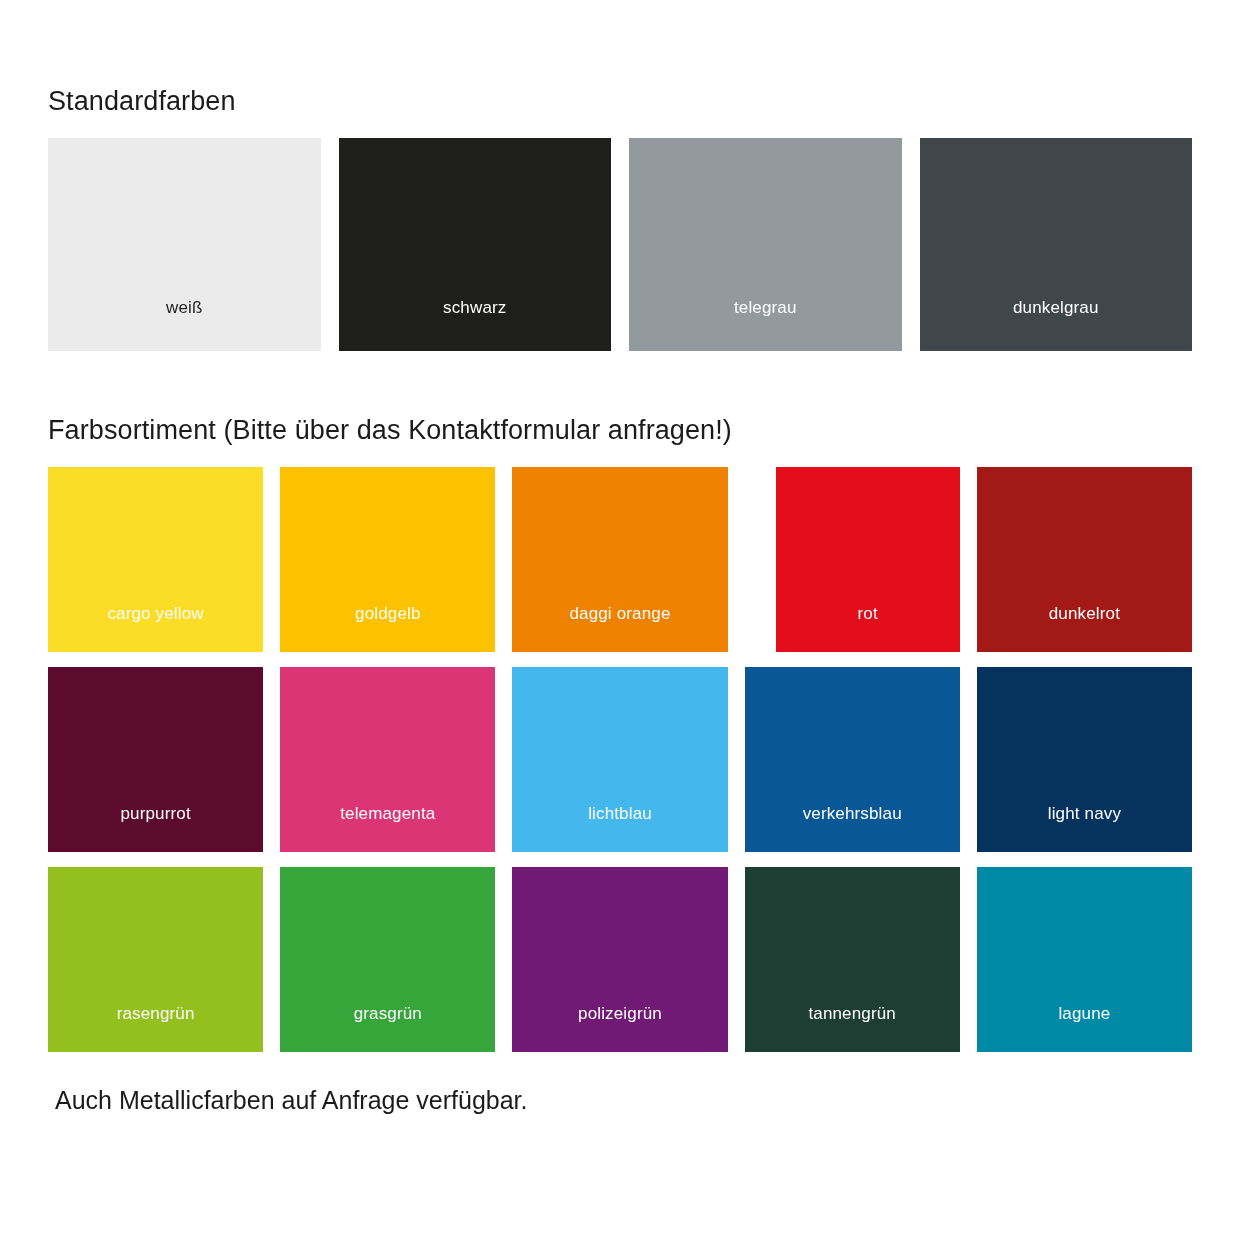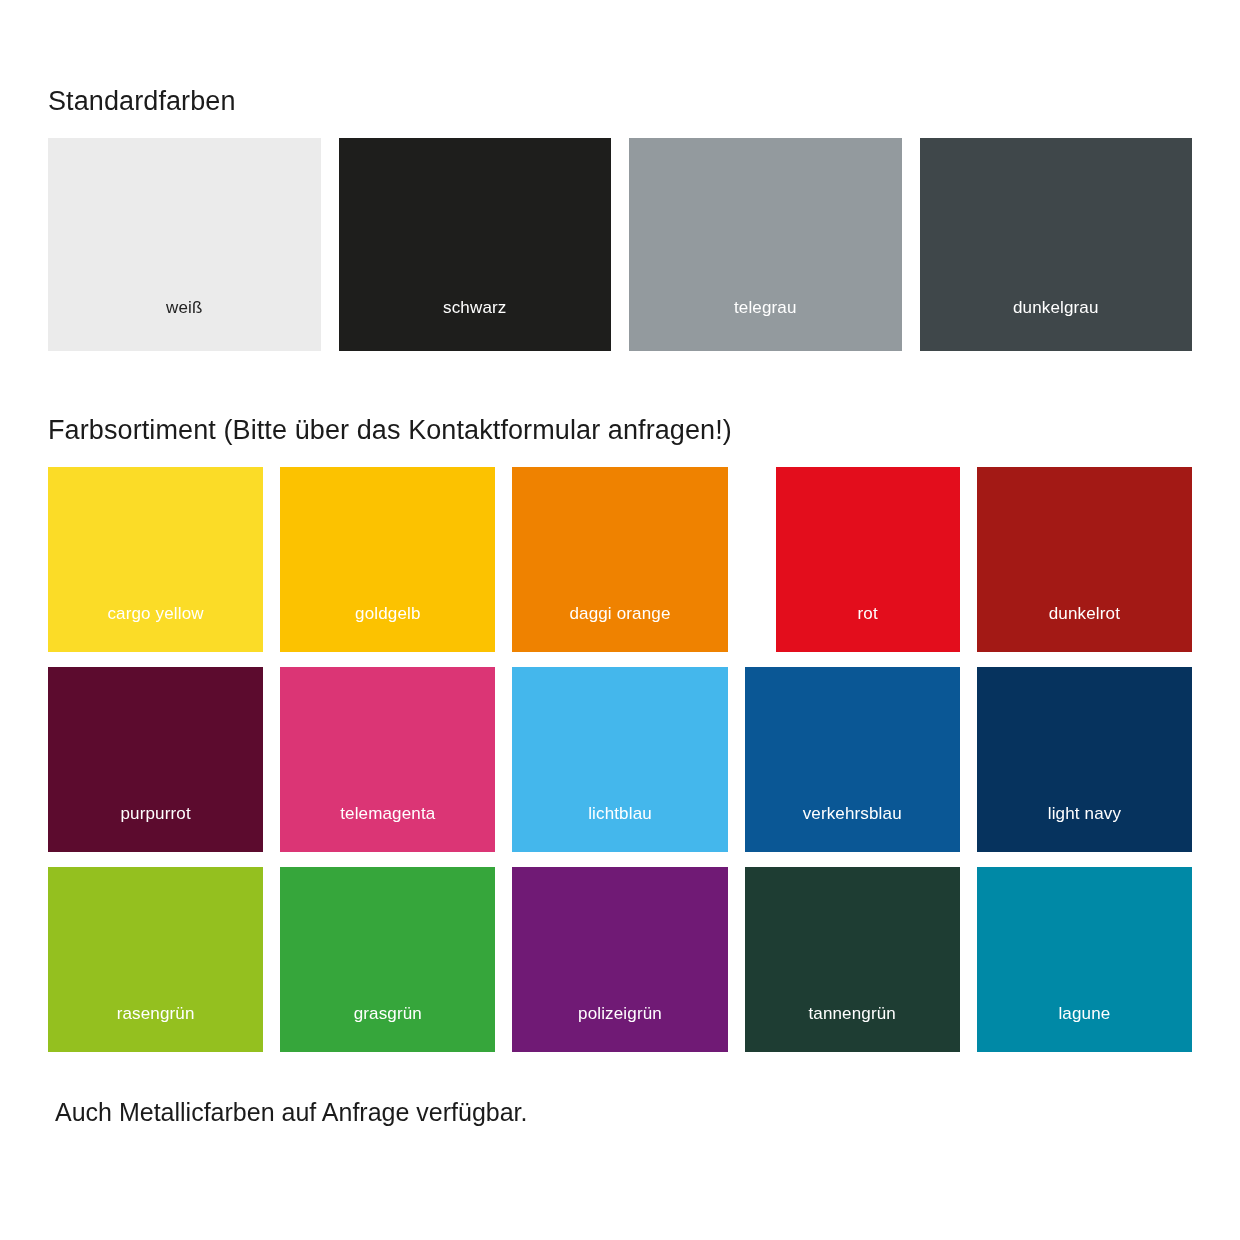--- a/index.html
+++ b/index.html
@@ -74,21 +74,21 @@
     line-height: 1.2;
     padding: 0 6px;
     box-sizing: border-box;
     white-space: nowrap;
   }
   .label-light { color: #ffffff; }
   .label-dark  { color: #222222; }
 
   
   .footnote {
-    margin-top: 48px;
+    margin-top: 36px;
     padding-left: 7px;
     font-size: 25px;
     font-weight: 400;
     color: #1b1b1b;
     line-height: 1;
   }
 </style>
 </head>
 <body>
 

